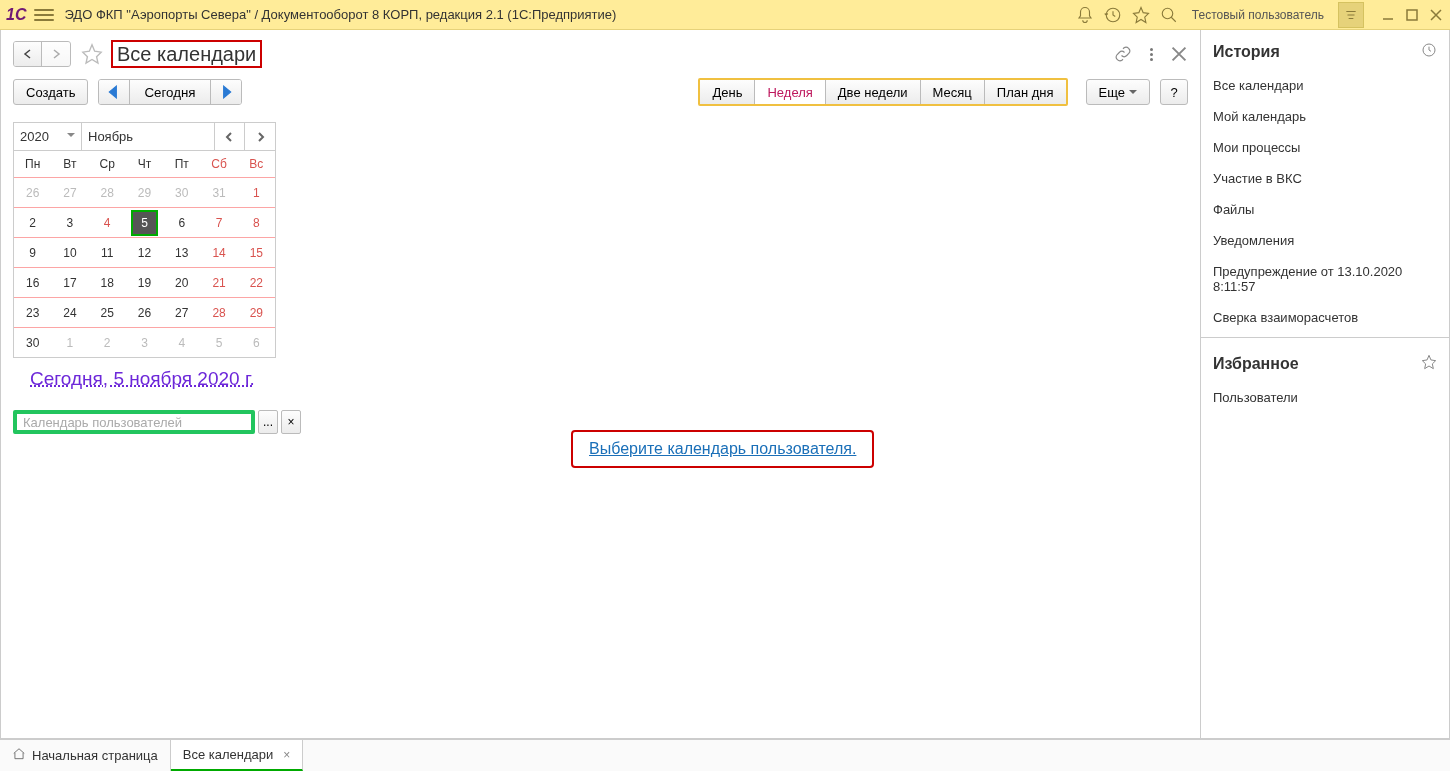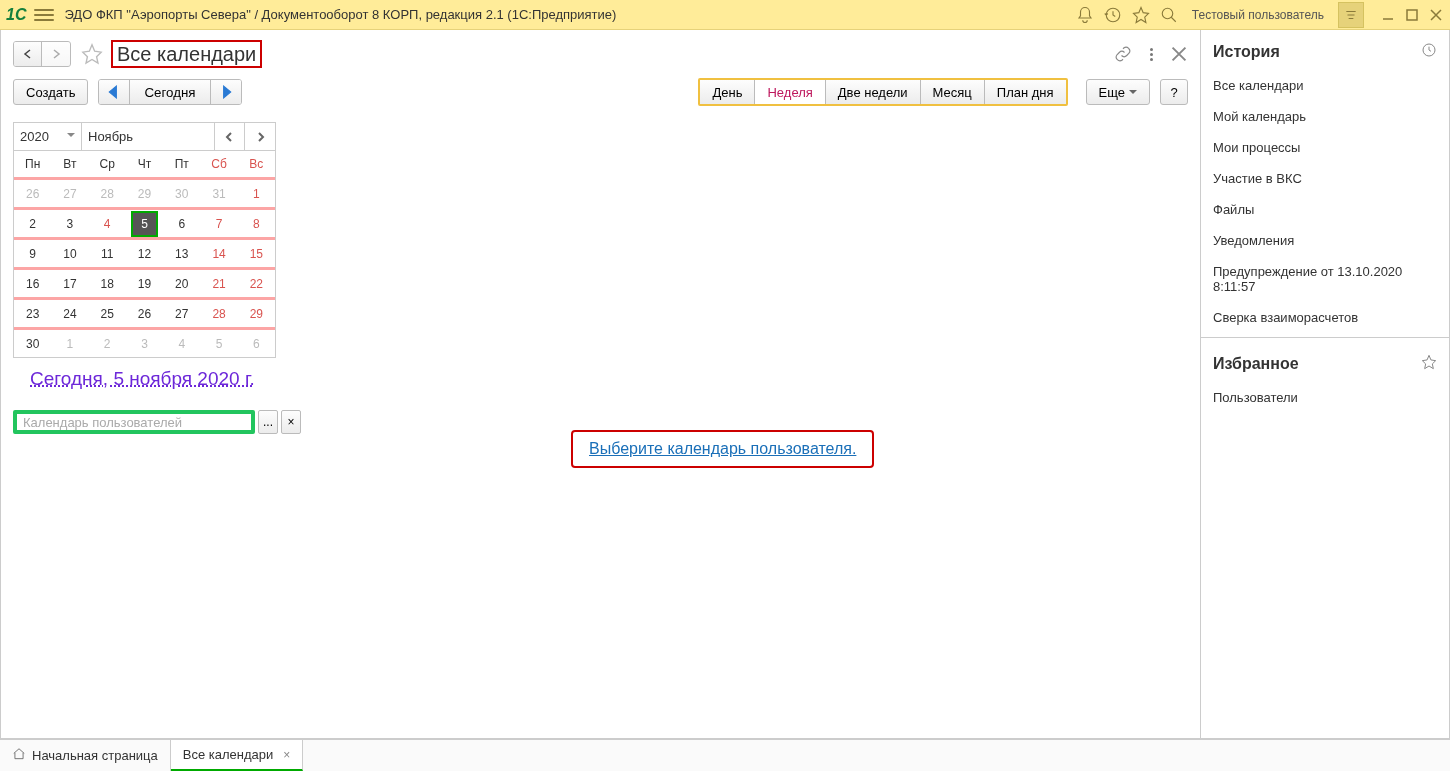--- a/index.html
+++ b/index.html
@@ -1,20 +1,20 @@
 <!DOCTYPE html>
 <html><head>
 <meta charset="utf-8">
 <style>
   * { box-sizing: border-box; font-family: Arial, sans-serif; }
   html, body { margin:0; padding:0; width:1450px; height:771px; background:#fff; overflow:hidden; font-size:13px; color:#333; }
 
   
   .titlebar { height:30px; background:#ffec99; border-bottom:1px solid #e6d27a; display:flex; align-items:center; padding:0 6px; }
-  .logo { color:#15803d; font-weight:bold; font-size:16px; margin-right:8px; font-style:italic;}
+  .logo { color:#701a75; font-weight:bold; font-size:16px; margin-right:8px; font-style:italic;}
   .hamburger { width:20px; height:20px; display:flex; flex-direction:column; justify-content:center; gap:3px; cursor:pointer; margin-right:10px;}
   .hamburger span{display:block;height:2px;background:#8a7a3a;border-radius:1px;}
   .title-text { flex:1; color:#333; font-size:13px;}
   .title-icons { display:flex; align-items:center; gap:10px; }
   .ticon { width:18px; height:18px; color:#8a7a3a; cursor:pointer; display:flex;align-items:center;justify-content:center;}
   .ticon svg{width:18px;height:18px;stroke:#8a7a3a;fill:none;stroke-width:1.5;}
   .user { color:#555; font-size:12px; margin-left:4px; margin-right:4px;}
   .sq { width:26px; height:26px; background:#e6d27a; border:1px solid #d5c260; display:flex;align-items:center;justify-content:center;}
   .win-btns { display:flex; gap:8px; margin-left:6px;}
   .win-btn { width:16px;height:16px; color:#8a7a3a; cursor:pointer; display:flex;align-items:center;justify-content:center;}
@@ -61,21 +61,21 @@
   .cal-head .cell{border-right:1px solid #ccc;display:flex;align-items:center;justify-content:center;font-size:13px;cursor:pointer;}
   .cal-head .year{width:68px;position:relative;justify-content:flex-start;padding-left:6px;}
   .cal-head .year:after{content:"";position:absolute;right:6px;top:10px;border:4px solid transparent;border-top-color:#888;}
   .cal-head .month{flex:1;justify-content:flex-start;padding-left:6px;}
   .cal-head .chev{width:30px;}
   .cal-head .chev:last-child{border-right:none;}
   .cal-head .chev svg{width:10px;height:10px;stroke:#666;fill:none;stroke-width:2;}
   .cal-grid{display:grid;grid-template-columns:repeat(7,1fr);}
   .cal-grid .hd{height:26px;display:flex;align-items:center;justify-content:center;font-size:12px;color:#333;}
   .cal-grid .hd.we{color:#d9534f;}
-  .cal-grid .d{height:30px;display:flex;align-items:center;justify-content:center;font-size:12px;color:#333;border-top:3px solid #fca5a5;cursor:pointer;}
+  .cal-grid .d{height:30px;display:flex;align-items:center;justify-content:center;font-size:12px;color:#333;border-top:1px solid #fca5a5;cursor:pointer;}
   .cal-grid .d.dim{color:#bbb;}
   .cal-grid .d.we{color:#d9534f;}
   .cal-grid .d.today span{background:#555;color:#fff;padding:4px 8px;border:2px solid #0a0;display:inline-block;}
   .today-link{margin:10px 0 10px 29px;color:#6d28d9;text-decoration:underline dotted;font-size:19px;cursor:pointer;display:inline-block;}
   .user-cal{display:flex;align-items:center;margin:10px 0 0 12px;gap:3px;}
   .user-cal input{width:242px;height:24px;border:4px solid #22c55e;border-radius:2px;padding:0 6px;font-size:13px;color:#333;}
   .user-cal input::placeholder{color:#aaa;}
   .user-cal button{width:20px;height:24px;border:1px solid #bbb;border-radius:2px;background:linear-gradient(#fdfdfd,#ececec);cursor:pointer;display:flex;align-items:center;justify-content:center;font-size:12px;}
 
   

